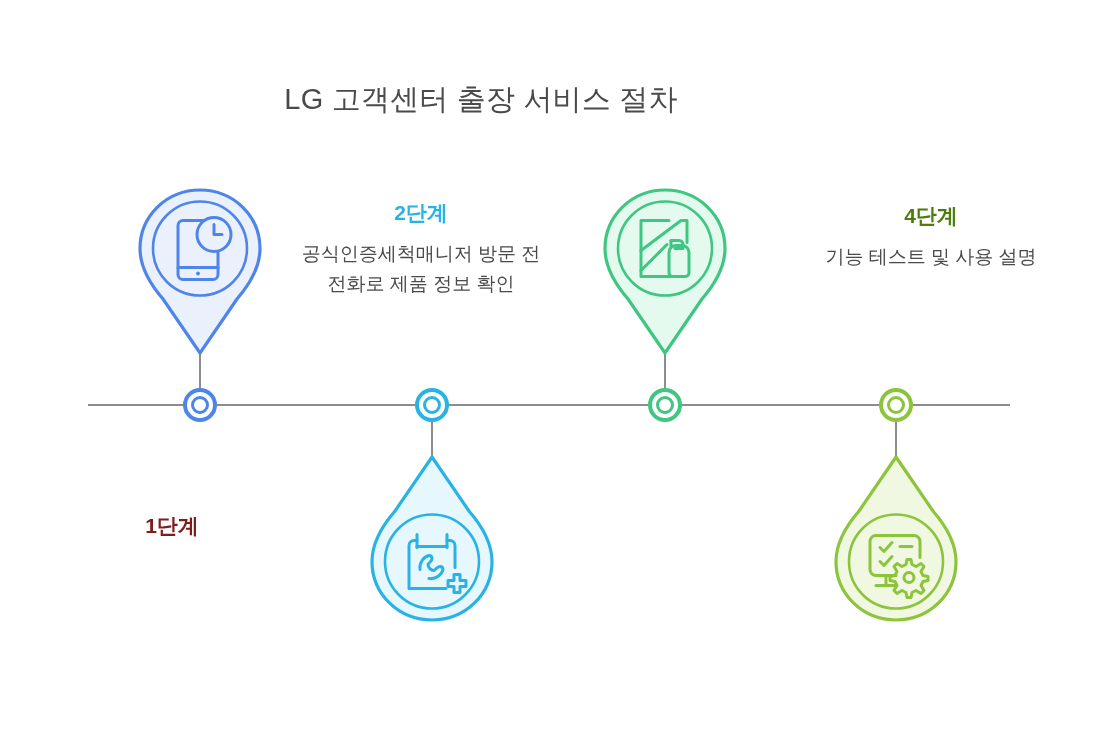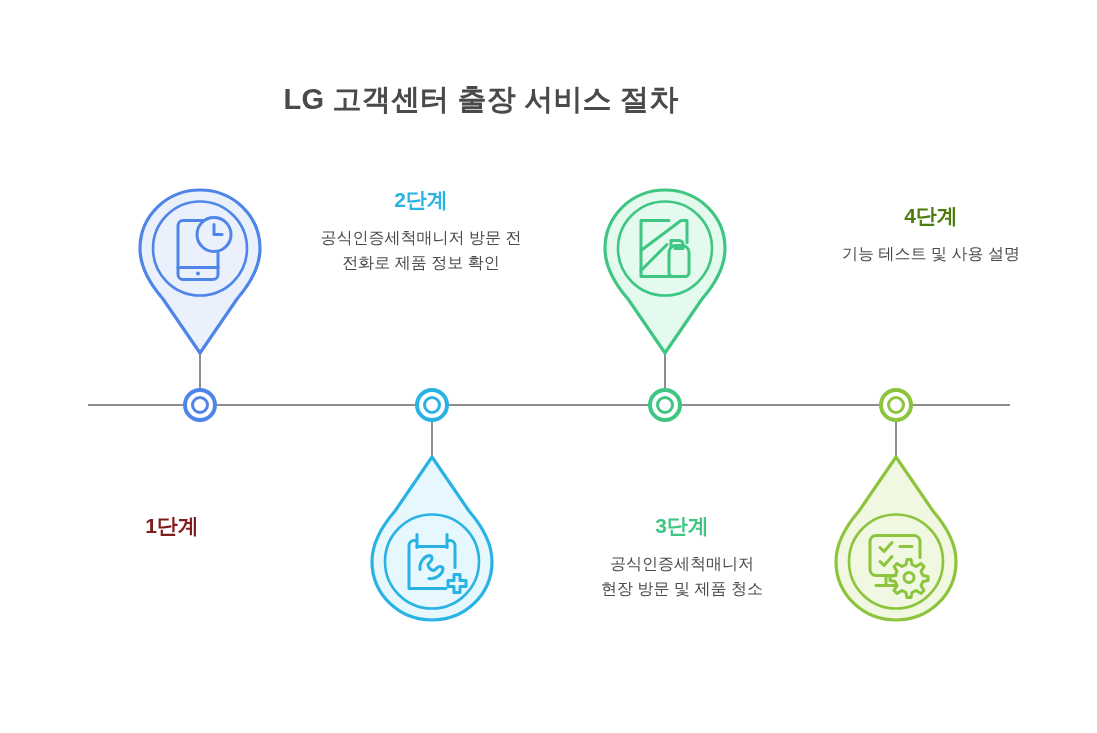--- a/index.html
+++ b/index.html
@@ -26,21 +26,21 @@
   }
 
   
   .title {
     position: absolute;
     left: 0;
     top: 80px;
     width: 962px;
     text-align: center;
     font-size: 29px;
-    font-weight: 700;
+    font-weight: 400;
     color: #4a4a4a;
     letter-spacing: 0.2px;
   }
 
   
   .timeline-line {
     position: absolute;
     left: 88px;
     top: 404px;
     width: 922px;
@@ -92,21 +92,21 @@
     width: 260px;
     text-align: center;
   }
   .step-label {
     font-size: 21px;
     font-weight: bold;
     line-height: 1.2;
     margin-bottom: 14px;
   }
   .step-desc {
-    font-size: 16px;
+    font-size: 19px;
     line-height: 1.55;
     color: #4a4a4a;
     font-weight: 500;
   }
   .step-desc .line { display: block; }
 </style>
 </head>
 <body>
 
 <div id="infographic">
@@ -178,21 +178,21 @@
                  c -1 5 -7 10 -14 9"></path>
         <path d="M 22 13 L 28 13 L 28 19 L 34 19 L 34 25 L 28 25 L 28 31 L 22 31 L 22 25 L 16 25 L 16 19 L 22 19 Z"></path>
       </g>
     </svg>
   </div>
 
   <div class="node" style="left:415px; top:388px; border-color:#29b3e5;">
     <div class="node-inner" style="border-color:#29b3e5;"></div>
   </div>
 
-  <div class="step-text" style="left:291px; top:187px;">
+  <div class="step-text" style="left:291px; top:200px;">
     <div class="step-label" style="color:#29b3e5;">2단계</div>
     <div class="step-desc">
       <span class="line">공식인증세척매니저 방문 전</span>
       <span class="line">전화로 제품 정보 확인</span>
     </div>
   </div>
 
   <div class="stem" style="left:664px; top:348px; height:58px;"></div>
 
   <div class="pin" style="left:600px; top:185px;">
@@ -215,27 +215,20 @@
         <path d="M 6 -8 L 6 -2"></path>
         <path d="M 4 4 a 7 7 0 0 1 7 -7 L 17 -3 a 7 7 0 0 1 7 7 L 24 24 a4 4 0 0 1 -4 4 L 8 28 a4 4 0 0 1 -4 -4 Z"></path>
       </g>
     </svg>
   </div>
 
   <div class="node" style="left:648px; top:388px; border-color:#3ec682;">
     <div class="node-inner" style="border-color:#3ec682;"></div>
   </div>
 
-  <div class="step-text" style="left:552px; top:513px;">
-    <div class="step-label" style="color:#3ec682;">3단계</div>
-    <div class="step-desc">
-      <span class="line">공식인증세척매니저</span>
-      <span class="line">현장 방문 및 제품 청소</span>
-    </div>
-  </div>
 
   <div class="stem" style="left:895px; top:404px; height:58px;"></div>
 
   <div class="pin" style="left:831px; top:449px;">
     <svg viewBox="0 0 130 176" xmlns="http://www.w3.org/2000/svg">
       <path d="M65 171
                C 98.5 171 125 145 125 112.5
                C 125 93 115 77 102 62
                L 65 8
                L 28 62

